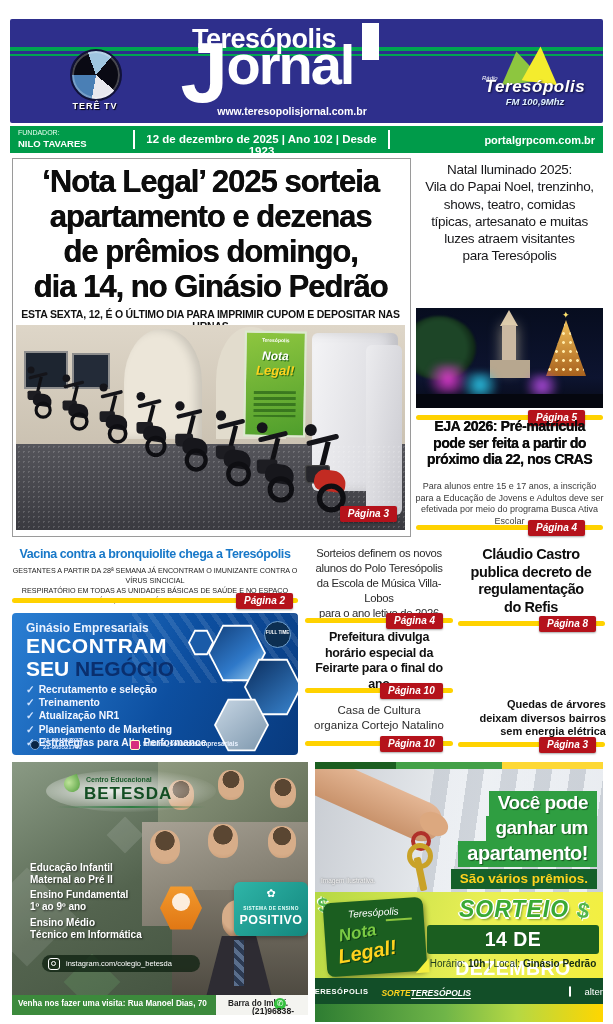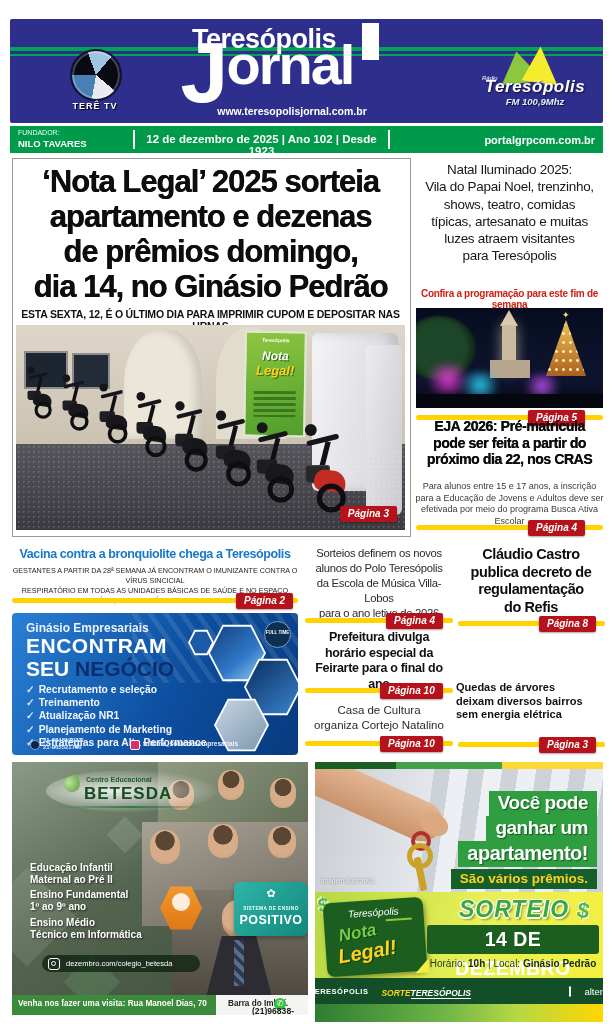--- a/index.html
+++ b/index.html
@@ -91,21 +91,21 @@
   .eja-sub{left:412px;top:481px;width:195px;font-size:9px;line-height:11.5px;color:#3a3a3a;text-align:center;}
 
   
   .vacina-head{left:10px;top:547px;width:290px;font-size:12.5px;font-weight:bold;color:#1878c8;text-align:center;letter-spacing:-0.4px;}
   .vacina-sub{left:8px;top:566px;width:294px;font-size:7.2px;line-height:10px;color:#222;text-align:center;}
   .mid-s1{left:303px;top:546px;width:152px;font-size:11.3px;line-height:15px;color:#2b2b2b;text-align:center;letter-spacing:-0.3px;}
   .mid-s2{left:303px;top:630px;width:152px;font-size:12.5px;line-height:15.5px;font-weight:bold;color:#101010;text-align:center;letter-spacing:-0.3px;}
   .mid-s3{left:303px;top:703px;width:152px;font-size:11.5px;line-height:14.5px;color:#2b2b2b;text-align:center;}
   .right-s1{left:456px;top:546px;width:150px;font-size:14.5px;line-height:17.5px;font-weight:bold;color:#0d0d0d;text-align:center;letter-spacing:-0.4px;}
   .right-s2{left:456px;top:637px;width:150px;font-size:13px;line-height:16.5px;color:#222;text-align:center;letter-spacing:-0.3px;}
-  .right-s3{left:456px;top:681px;width:150px;font-size:11px;line-height:13.5px;font-weight:bold;color:#111;text-align:left;}
+  .right-s3{left:456px;top:698px;width:150px;font-size:11px;line-height:13.5px;font-weight:bold;color:#111;text-align:right;}
 
   
   .biz-ad{left:12px;top:613px;width:286px;height:142px;border-radius:4px;overflow:hidden;
           background:linear-gradient(115deg,#2a7fd4,#0d4fa0 55%,#083a7e);}
   .biz-stripes{left:120px;top:-20px;width:200px;height:90px;background:repeating-linear-gradient(55deg,rgba(255,255,255,.10) 0 5px,transparent 5px 13px);}
   .biz-kicker{left:14px;top:8px;font-size:12px;font-weight:bold;color:#eaf2ff;}
   .biz-t1{left:14px;top:21px;font-size:21px;font-weight:bold;color:#fff;letter-spacing:0.5px;}
   .biz-t2{left:14px;top:44px;font-size:21px;font-weight:bold;}
   .biz-t2 .w{color:#fff;} .biz-t2 .d{color:#0a2f6e;}
   .biz-list{left:14px;top:70px;}
@@ -325,21 +325,20 @@
       <div class="ptag" style="right:8px;bottom:8px;">Página 3</div>
     </div>
   </div>
 
   <div class="abs natal-head ml">Natal Iluminado 2025:
 Vila do Papai Noel, trenzinho,
 shows, teatro, comidas
 típicas, artesanato e muitas
 luzes  atraem visitantes
 para Teresópolis</div>
-  <div class="abs natal-kicker">Confira a programação para este fim de semana</div>
   <div class="abs night-photo">
     <div class="abs np-tree"></div>
     <div class="abs np-spire"></div>
     <div class="abs np-tower"></div>
     <div class="abs np-body"></div>
     <div class="abs np-xtree"></div>
     <div class="abs np-star">✦</div>
     <div class="abs np-glow1"></div>
     <div class="abs np-glow2"></div>
     <div class="abs np-glow3"></div>
@@ -456,21 +455,21 @@
     <div class="abs bt-hex">
         <div class="abs bt-hex-c"></div>
       </div>
     <div class="abs bt-pos">
       <div class="abs bt-pos-ico">✿</div>
       <div class="abs bt-pos-s">SISTEMA DE ENSINO</div>
       <div class="abs bt-pos-b">POSITIVO</div>
     </div>
     <div class="abs bt-ig">
       <div class="abs bt-ig-ico"></div>
-      <div class="abs bt-ig-txt">dezembro.com/colegio_betesda</div>
+      <div class="abs bt-ig-txt">instagram.com/colegio_betesda</div>
     </div>
     <div class="abs bt-bar-green"></div>
     <div class="abs bt-bar-white"></div>
     <div class="abs bt-visit">Venha nos fazer uma visita: Rua Manoel Dias, 70</div>
     <div class="abs bt-district">Barra do Imbuí.</div>
     <div class="abs bt-wa">✆</div>
     <div class="bt-phone2" style="left:240px;">(21)96838-4389</div>
   </div>
 
   <div class="abs nota">

